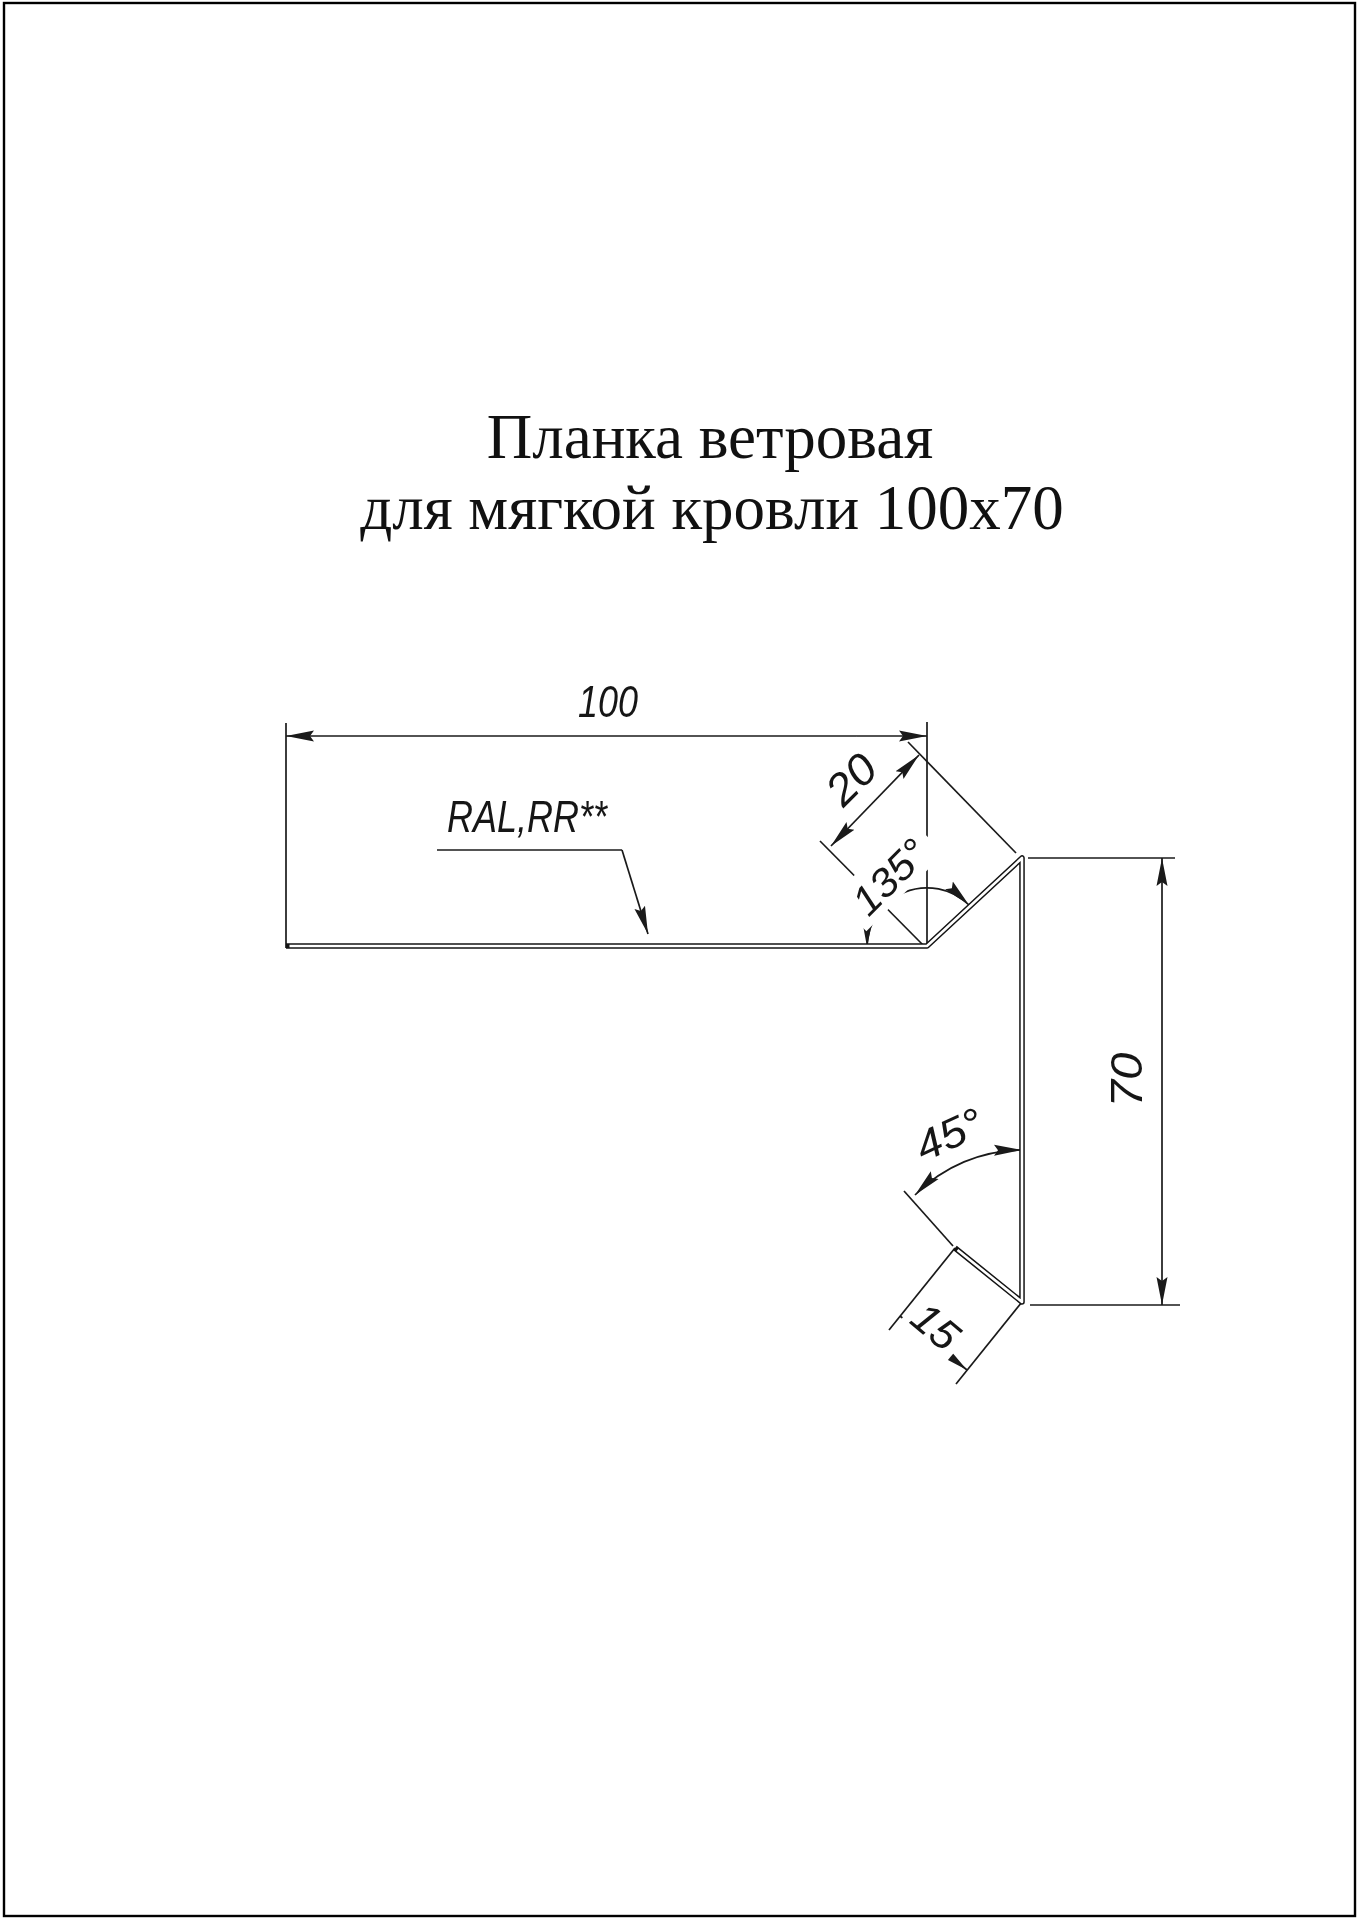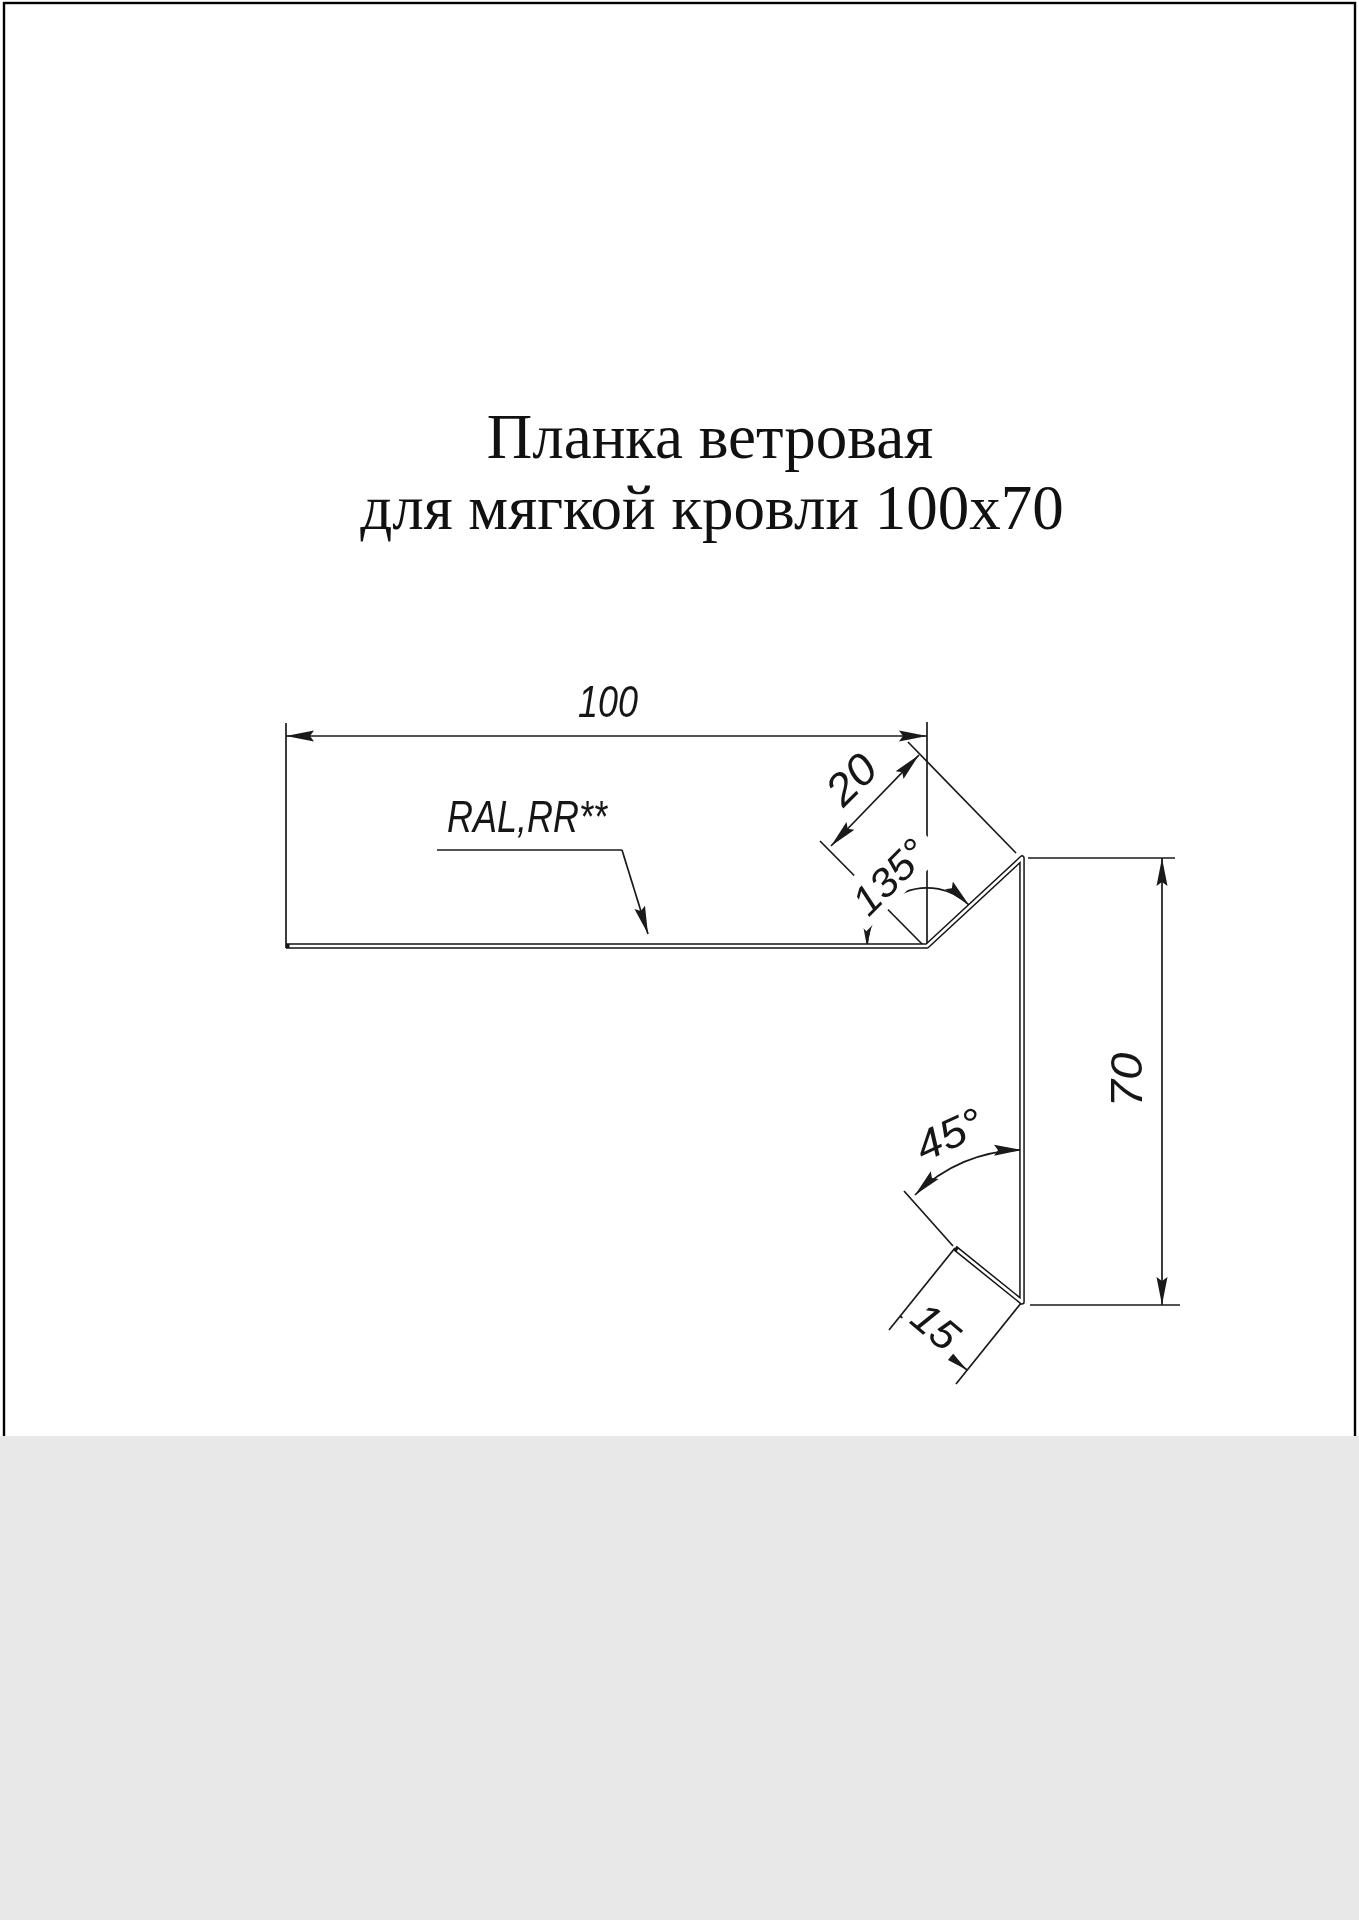--- a/index.html
+++ b/index.html
@@ -1,18 +1,18 @@
 <!DOCTYPE html>
 <html><head>
 <meta charset="utf-8">
 <style>
   html,body{margin:0;padding:0;background:#e8e8e8;}
   .page{
     position:relative;
-    width:1359px;height:1436px;
+    width:1359px;height:1920px;
     background:#ffffff;
     font-family:"Liberation Sans",sans-serif;
     overflow:hidden;
   }
   svg{display:block;}
   .title-text{
     font-family:"Liberation Serif",serif;
     fill:#111111;
   }
   .dim-text{

